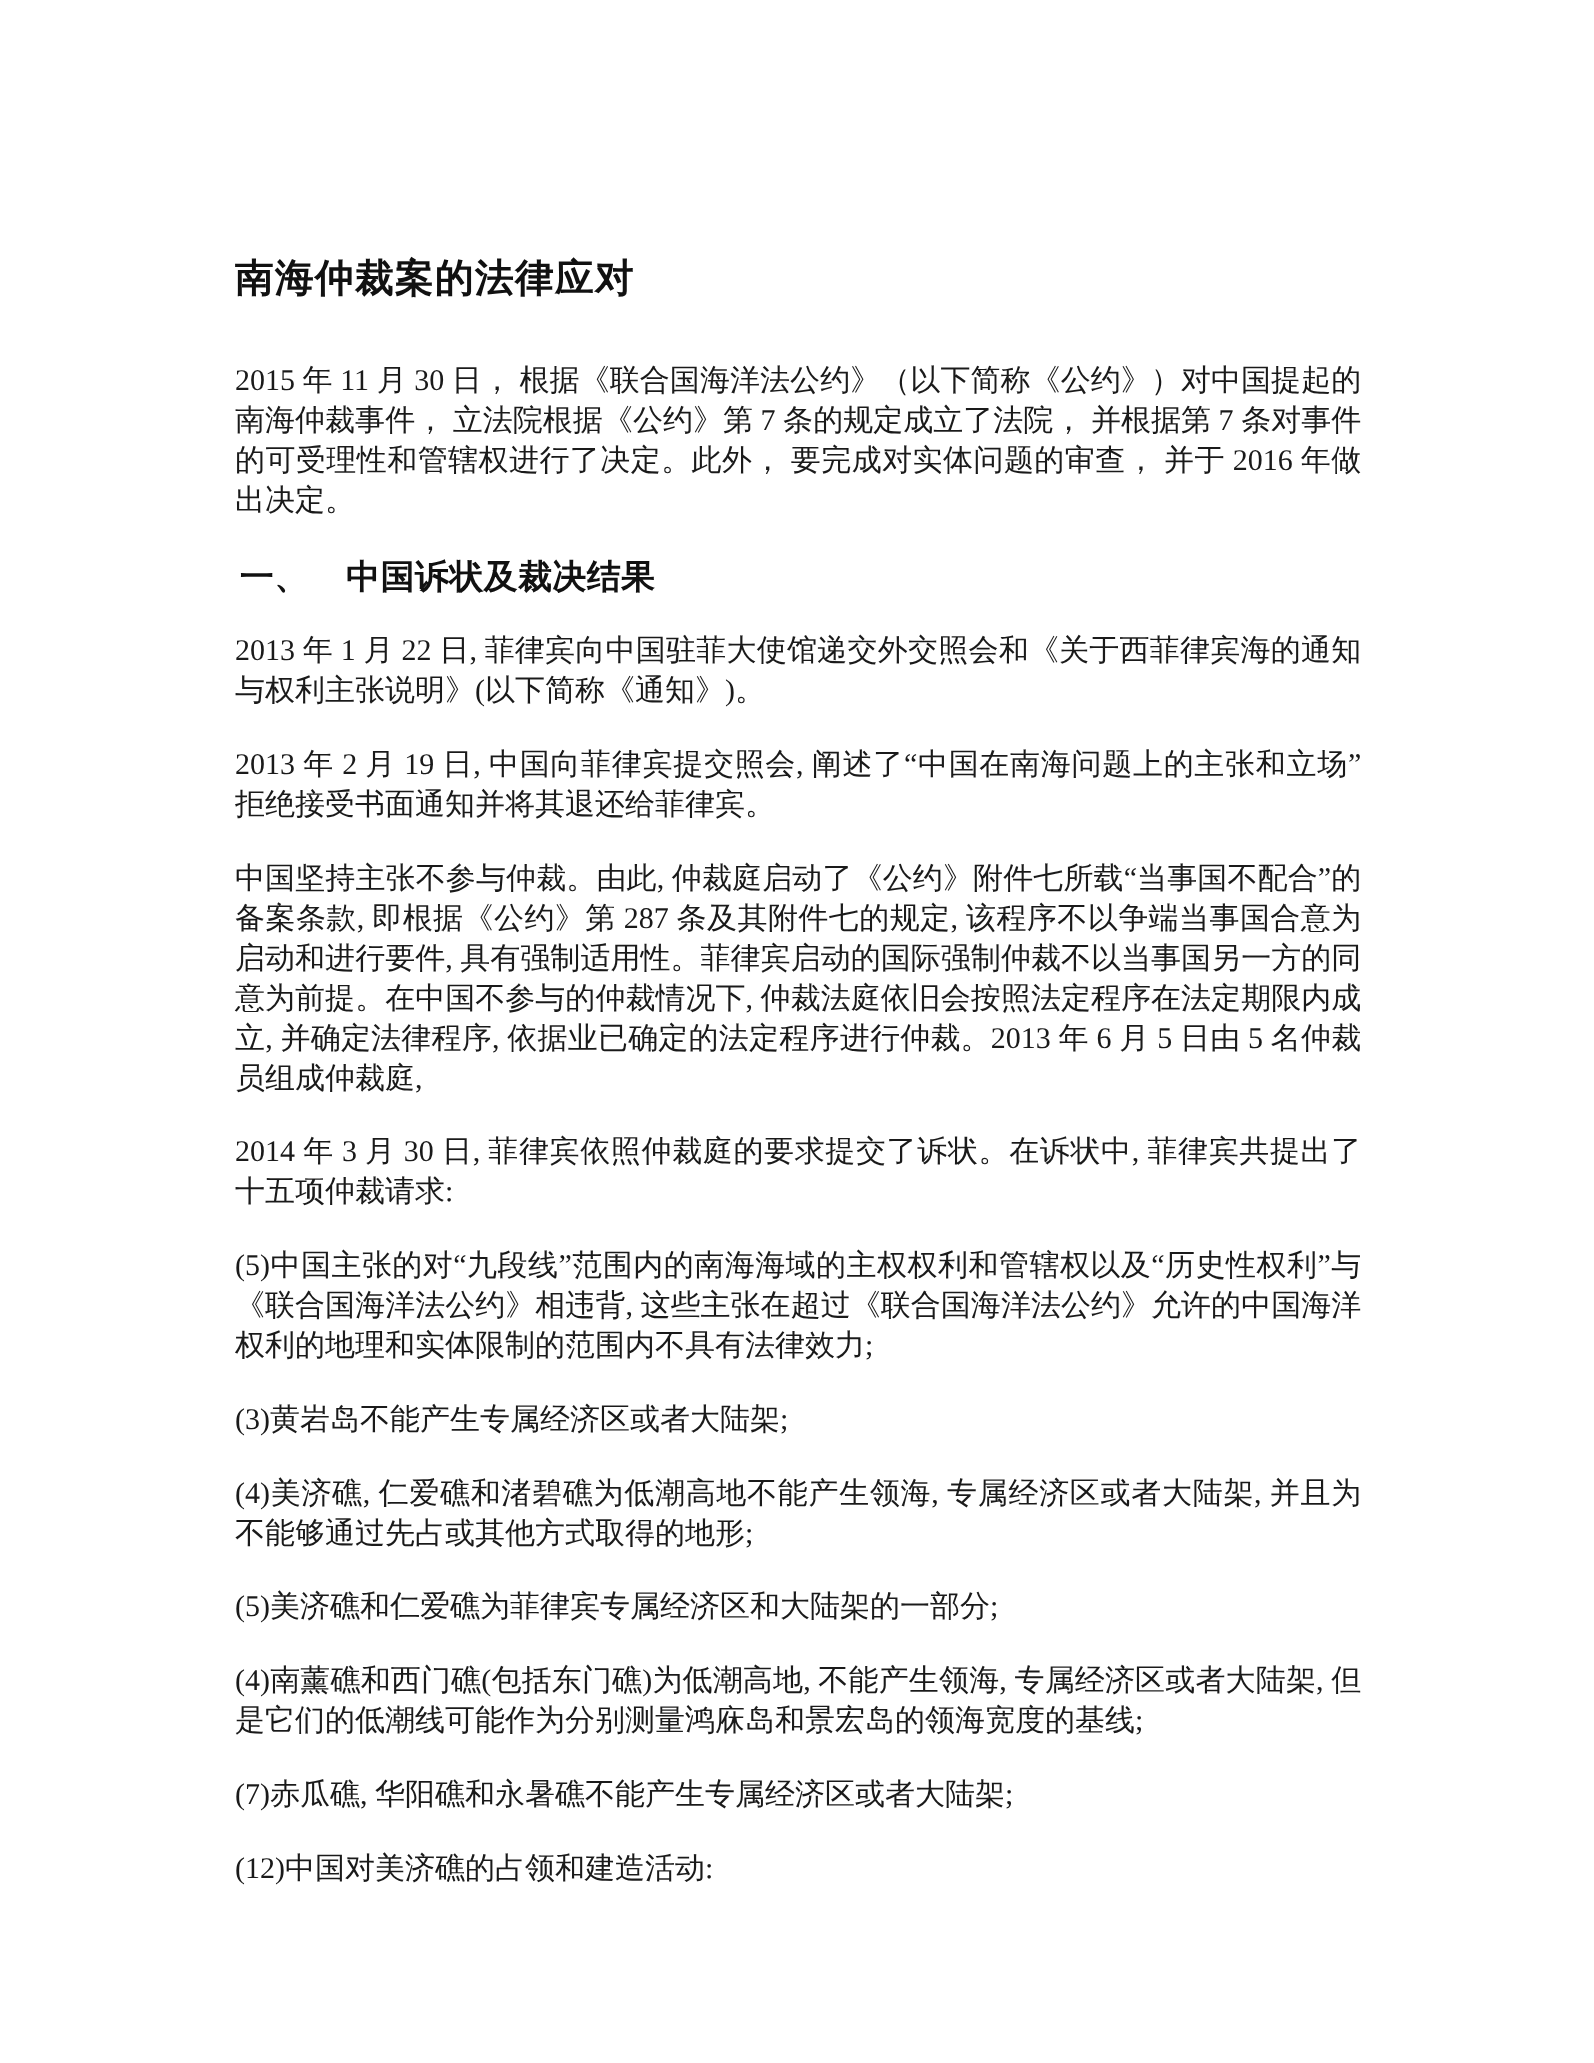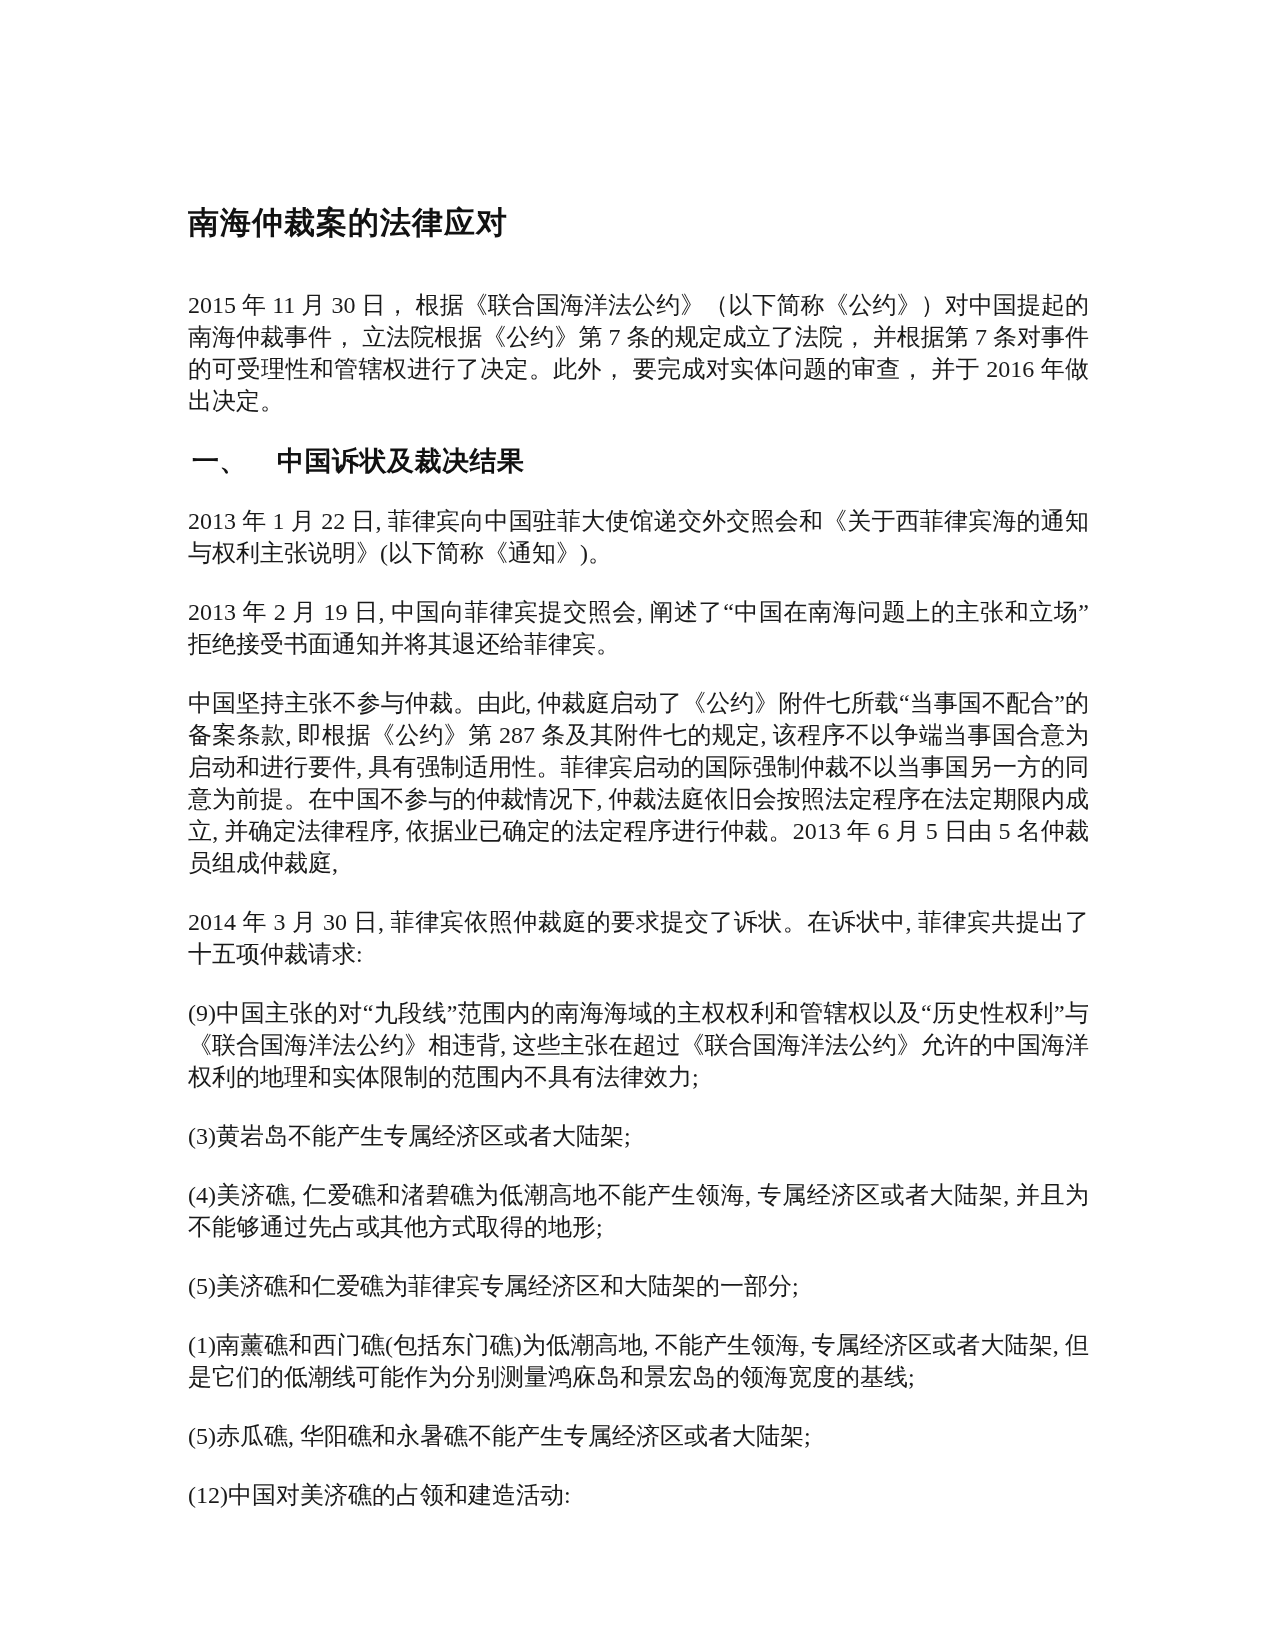--- a/index.html
+++ b/index.html
@@ -61,22 +61,22 @@
 
   <h2 class="section-heading">
     <span class="sec-num">一、</span><span>中国诉状及裁决结果</span>
   </h2>
 
   <div id="body-paragraphs">
       <p class="para">2013 年 1 月 22 日, 菲律宾向中国驻菲大使馆递交外交照会和《关于西菲律宾海的通知与权利主张说明》(以下简称《通知》)。</p>
       <p class="para">2013 年 2 月 19 日, 中国向菲律宾提交照会, 阐述了“中国在南海问题上的主张和立场”拒绝接受书面通知并将其退还给菲律宾。</p>
       <p class="para">中国坚持主张不参与仲裁。由此, 仲裁庭启动了《公约》附件七所载“当事国不配合”的备案条款, 即根据《公约》第 287 条及其附件七的规定, 该程序不以争端当事国合意为启动和进行要件, 具有强制适用性。菲律宾启动的国际强制仲裁不以当事国另一方的同意为前提。在中国不参与的仲裁情况下, 仲裁法庭依旧会按照法定程序在法定期限内成立, 并确定法律程序, 依据业已确定的法定程序进行仲裁。2013 年 6 月 5 日由 5 名仲裁员组成仲裁庭,</p>
       <p class="para">2014 年 3 月 30 日, 菲律宾依照仲裁庭的要求提交了诉状。在诉状中, 菲律宾共提出了十五项仲裁请求:</p>
-      <p class="para">(9)中国主张的对“九段线”范围内的南海海域的主权权利和管辖权以及“历史性权利”与《联合国海洋法公约》相违背, 这些主张在超过《联合国海洋法公约》允许的中国海洋权利的地理和实体限制的范围内不具有法律效力;</p>
+      <p class="para">(5)中国主张的对“九段线”范围内的南海海域的主权权利和管辖权以及“历史性权利”与《联合国海洋法公约》相违背, 这些主张在超过《联合国海洋法公约》允许的中国海洋权利的地理和实体限制的范围内不具有法律效力;</p>
       <p class="para">(3)黄岩岛不能产生专属经济区或者大陆架;</p>
       <p class="para">(4)美济礁, 仁爱礁和渚碧礁为低潮高地不能产生领海, 专属经济区或者大陆架, 并且为不能够通过先占或其他方式取得的地形;</p>
       <p class="para">(5)美济礁和仁爱礁为菲律宾专属经济区和大陆架的一部分;</p>
-      <p class="para">(1)南薰礁和西门礁(包括东门礁)为低潮高地, 不能产生领海, 专属经济区或者大陆架, 但是它们的低潮线可能作为分别测量鸿庥岛和景宏岛的领海宽度的基线;</p>
-      <p class="para">(5)赤瓜礁, 华阳礁和永暑礁不能产生专属经济区或者大陆架;</p>
+      <p class="para">(4)南薰礁和西门礁(包括东门礁)为低潮高地, 不能产生领海, 专属经济区或者大陆架, 但是它们的低潮线可能作为分别测量鸿庥岛和景宏岛的领海宽度的基线;</p>
+      <p class="para">(7)赤瓜礁, 华阳礁和永暑礁不能产生专属经济区或者大陆架;</p>
       <p class="para">(12)中国对美济礁的占领和建造活动:</p>
     </div>
 
 </div>
 
 </body></html>

